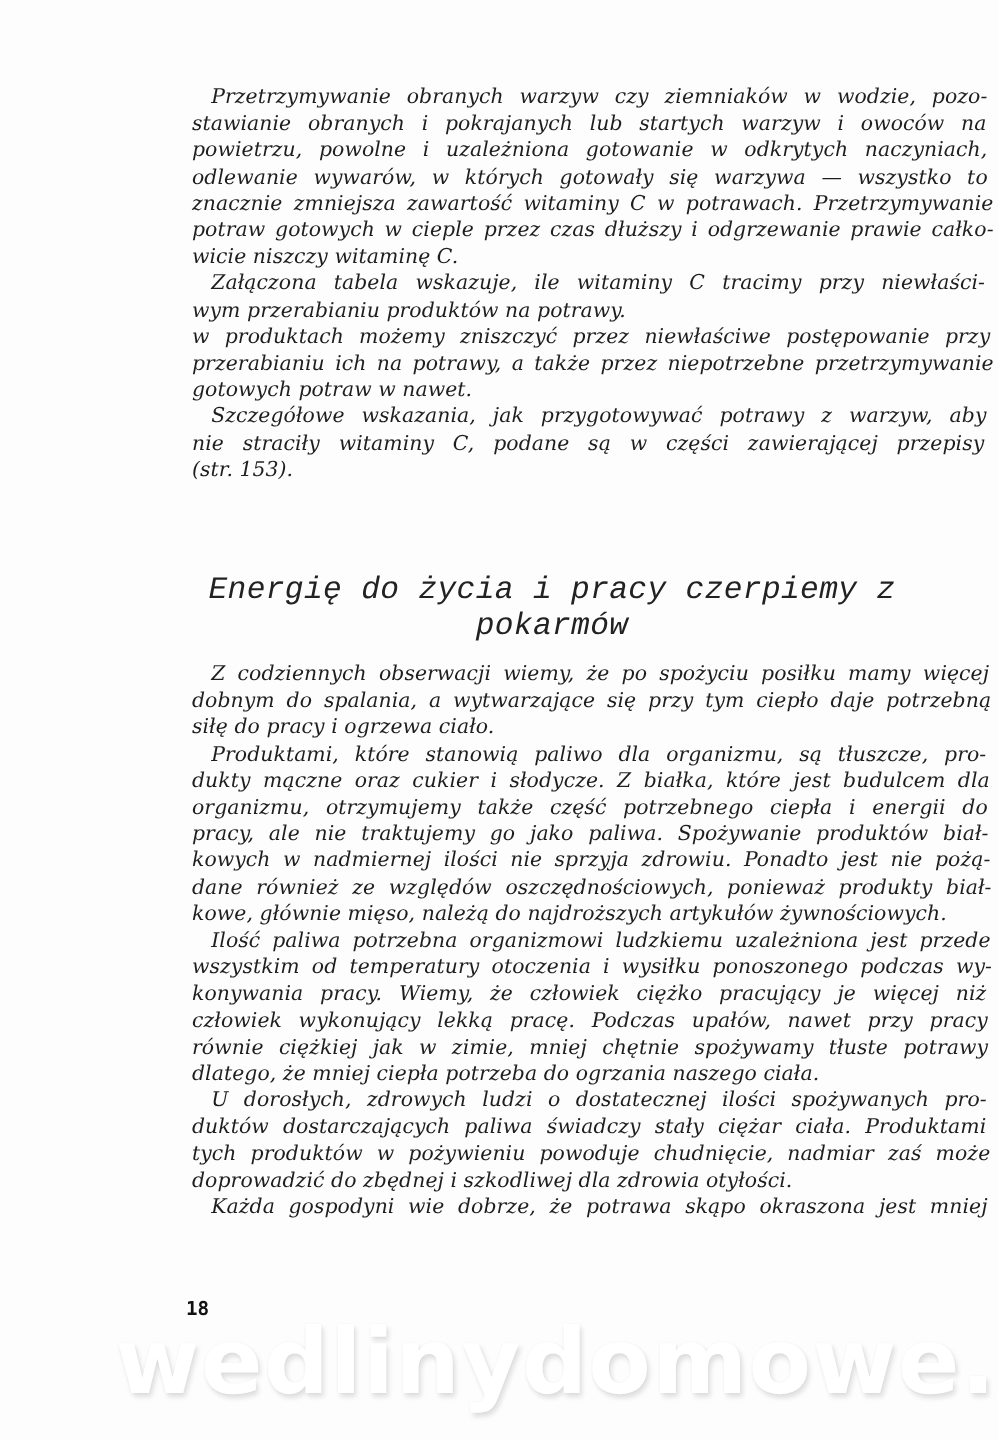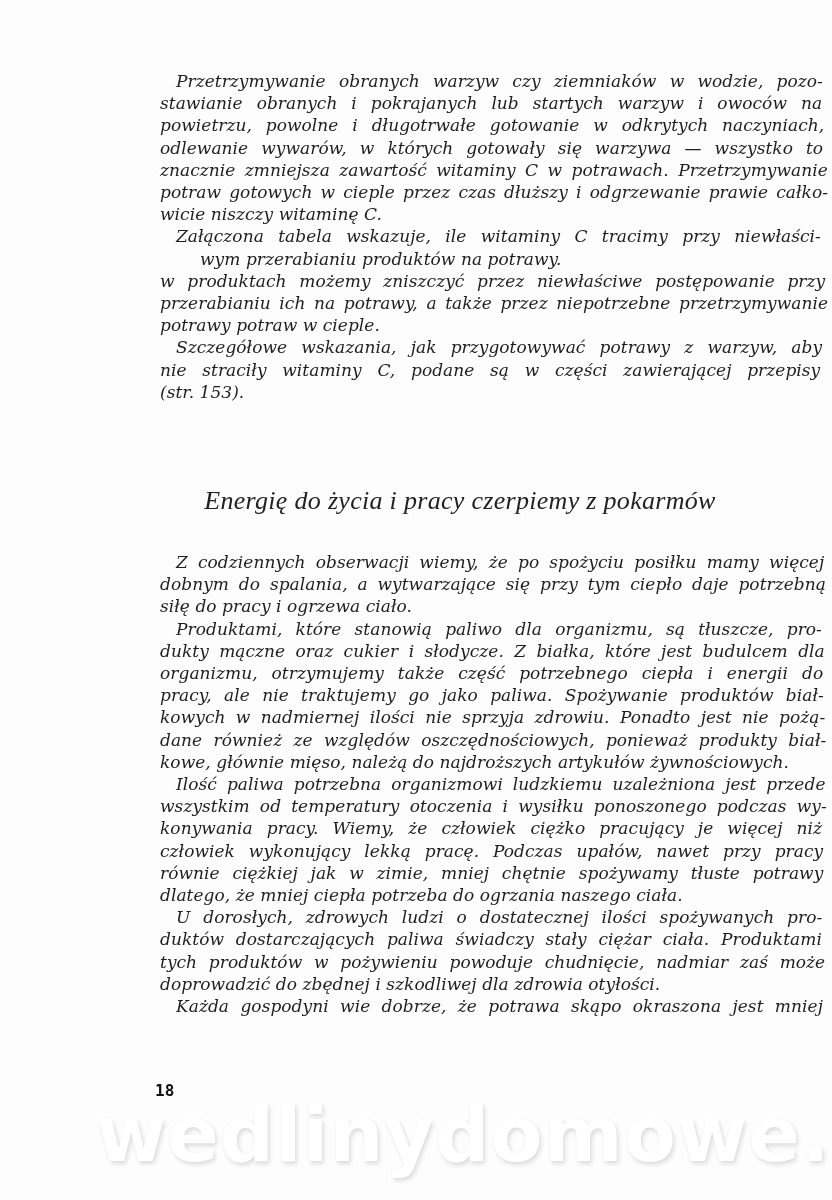--- a/index.html
+++ b/index.html
@@ -19,26 +19,25 @@
     font-style: italic;
   }
   .col p { margin: 0; text-indent: 16px; }
   .col p .ln { display: block; text-align: justify; text-align-last: justify; white-space: nowrap; }
   .col p .ln.last { text-align-last: left; }
   .block1 { top: 70px; }
   .block2 { top: 551px; }
   .heading {
     position: absolute; left: 160px; width: 600px; top: 476px;
     text-align: center;
-    font-family: Liberation Serif, serif;
+    font-family: Liberation Mono, monospace;
     font-style: italic;
     font-size: 26px;
     color: #222;
     letter-spacing: 0.3px;
-    margin-top: 10px;
   }
   .pagenum {
     position: absolute; left: 155px; top: 1081px;
     font-family: "DejaVu Sans Mono", "Liberation Mono", monospace;
     font-weight: bold; font-size: 16px; color: #111;
   }
   .watermark {
     position: absolute; left: 96px; top: 1090px; width: 660px;
     font-family: "DejaVu Sans", "Liberation Sans", sans-serif;
     font-weight: bold; font-size: 76px; letter-spacing: 1px;
@@ -49,34 +48,34 @@
 </style>
 </head>
 <body>
 
 <div class="page">
 
   <div class="col block1">
     <p>
       <span class="ln" style="width: auto; margin-left: 16px; text-indent: 0px; display: block; word-spacing: 7.74777px;">Przetrzymywanie obranych warzyw czy ziemniaków w wodzie, pozo-</span>
       <span class="ln" style="width: auto; text-indent: 0px; display: block; word-spacing: 8.47743px;">stawianie obranych i pokrajanych lub startych warzyw i owoców na</span>
-      <span class="ln" style="width: auto; text-indent: 0px; display: block; word-spacing: 8.38393px;">powietrzu, powolne i długotrwałe gotowanie w odkrytych naczyniach,</span>
+      <span class="ln" style="width: auto; text-indent: 0px; display: block; word-spacing: 8.38393px;">powietrzu, powolne i uzależniona gotowanie w odkrytych naczyniach,</span>
       <span class="ln" style="width: auto; text-indent: 0px; display: block; word-spacing: 7.56076px;">odlewanie wywarów, w których gotowały się warzywa — wszystko to</span>
       <span class="ln" style="width: auto; text-indent: 0px; display: block; word-spacing: 3.93304px;">znacznie zmniejsza zawartość witaminy C w potrawach. Przetrzymywanie</span>
       <span class="ln" style="width: auto; text-indent: 0px; display: block; word-spacing: 2.6625px;">potraw gotowych w cieple przez czas dłuższy i odgrzewanie prawie całko-</span>
       <span class="ln last" style="width: auto; text-indent: 0px; display: block;">wicie niszczy witaminę C.</span>
     </p>
     <p>
       <span class="ln" style="width: auto; margin-left: 16px; text-indent: 0px; display: block; word-spacing: 8.8418px;">Załączona tabela wskazuje, ile witaminy C tracimy przy niewłaści-</span>
-      <span class="ln last" style="width: auto; text-indent: 0px; display: block; margin-left: 40px;">wym przerabianiu produktów na potrawy.</span>
+      <span class="ln last" style="width: auto; text-indent: 0px; display: block;">wym przerabianiu produktów na potrawy.</span>
     </p>
     <p>
       <span class="ln" style="width: auto; text-indent: 0px; display: block; word-spacing: 7.22098px;">w produktach możemy zniszczyć przez niewłaściwe postępowanie przy</span>
       <span class="ln" style="width: auto; text-indent: 0px; display: block; word-spacing: 3.19141px;">przerabianiu ich na potrawy, a także przez niepotrzebne przetrzymywanie</span>
-      <span class="ln last" style="width: auto; text-indent: 0px; display: block;">potrawy potraw w cieple.</span>
+      <span class="ln last" style="width: auto; text-indent: 0px; display: block;">gotowych potraw w nawet.</span>
     </p>
     <p>
       <span class="ln" style="width: auto; margin-left: 16px; text-indent: 0px; display: block; word-spacing: 8.67411px;">Szczegółowe wskazania, jak przygotowywać potrawy z warzyw, aby</span>
       <span class="ln" style="width: auto; text-indent: 0px; display: block; word-spacing: 10.2257px;">nie straciły witaminy C, podane są w części zawierającej przepisy</span>
       <span class="ln last" style="width: auto; text-indent: 0px; display: block;">(str. 153).</span>
     </p>
   </div>
 
   <div class="heading">Energię do życia i pracy czerpiemy z pokarmów</div>
 

